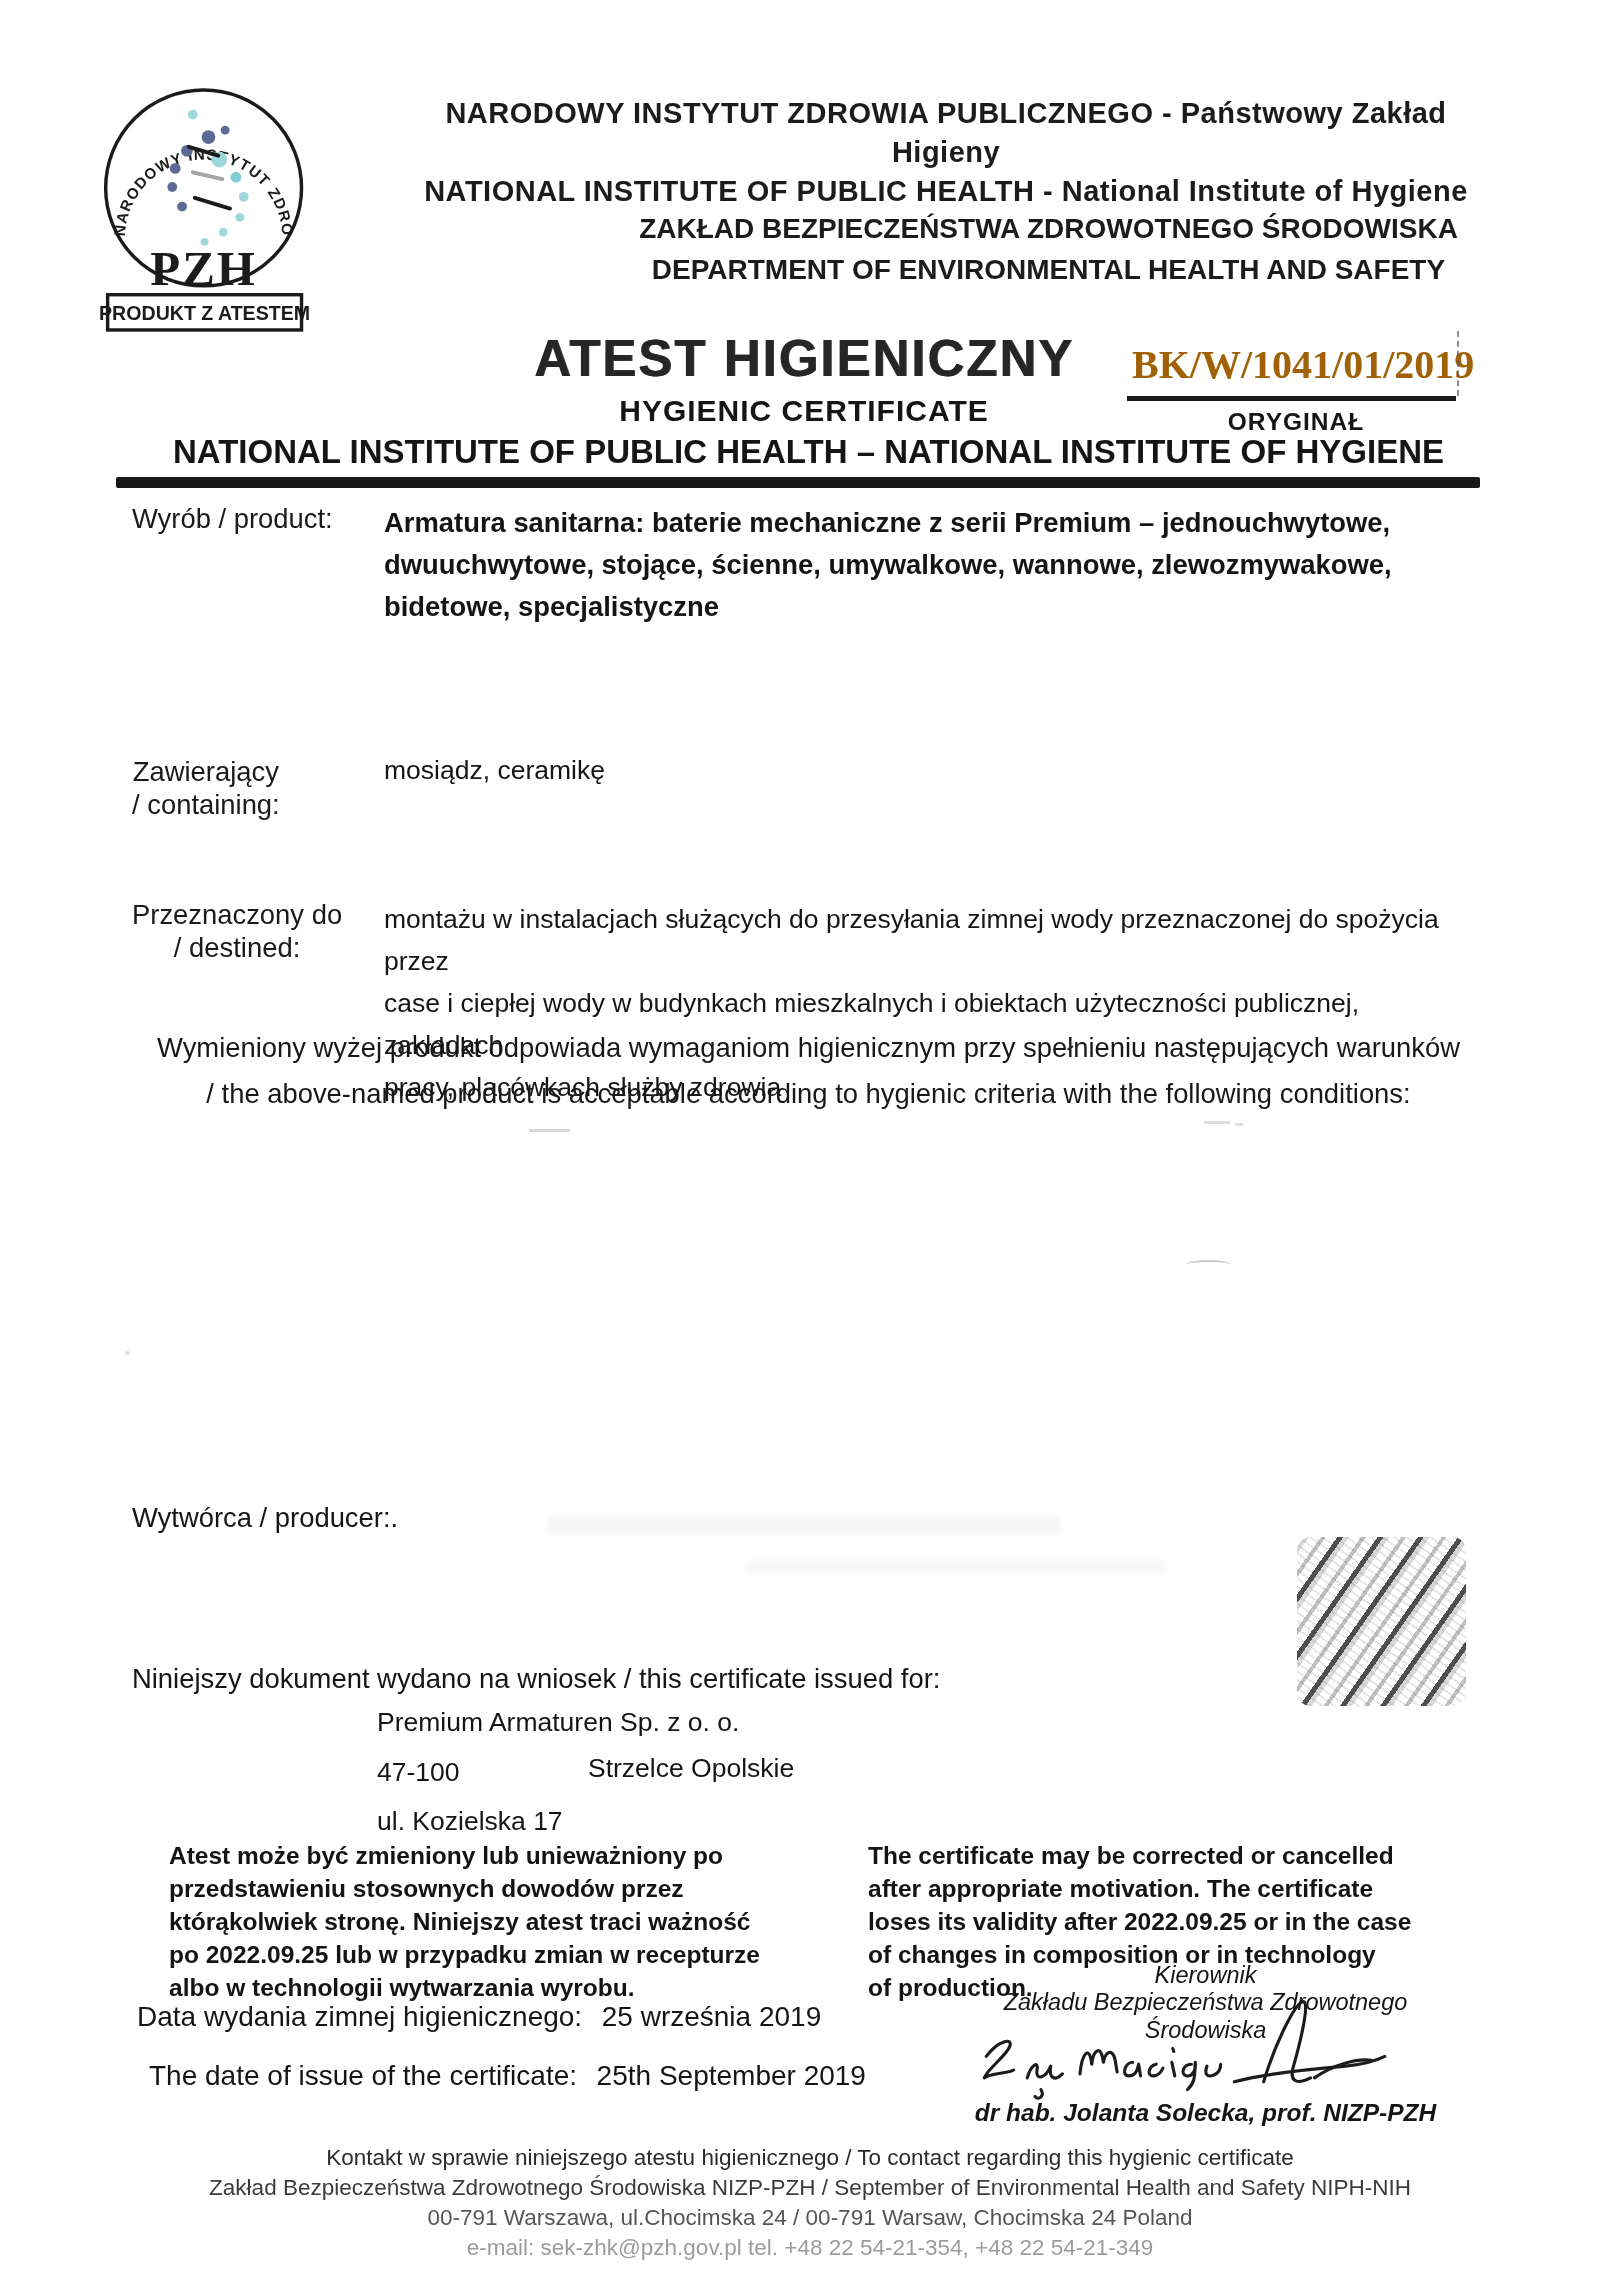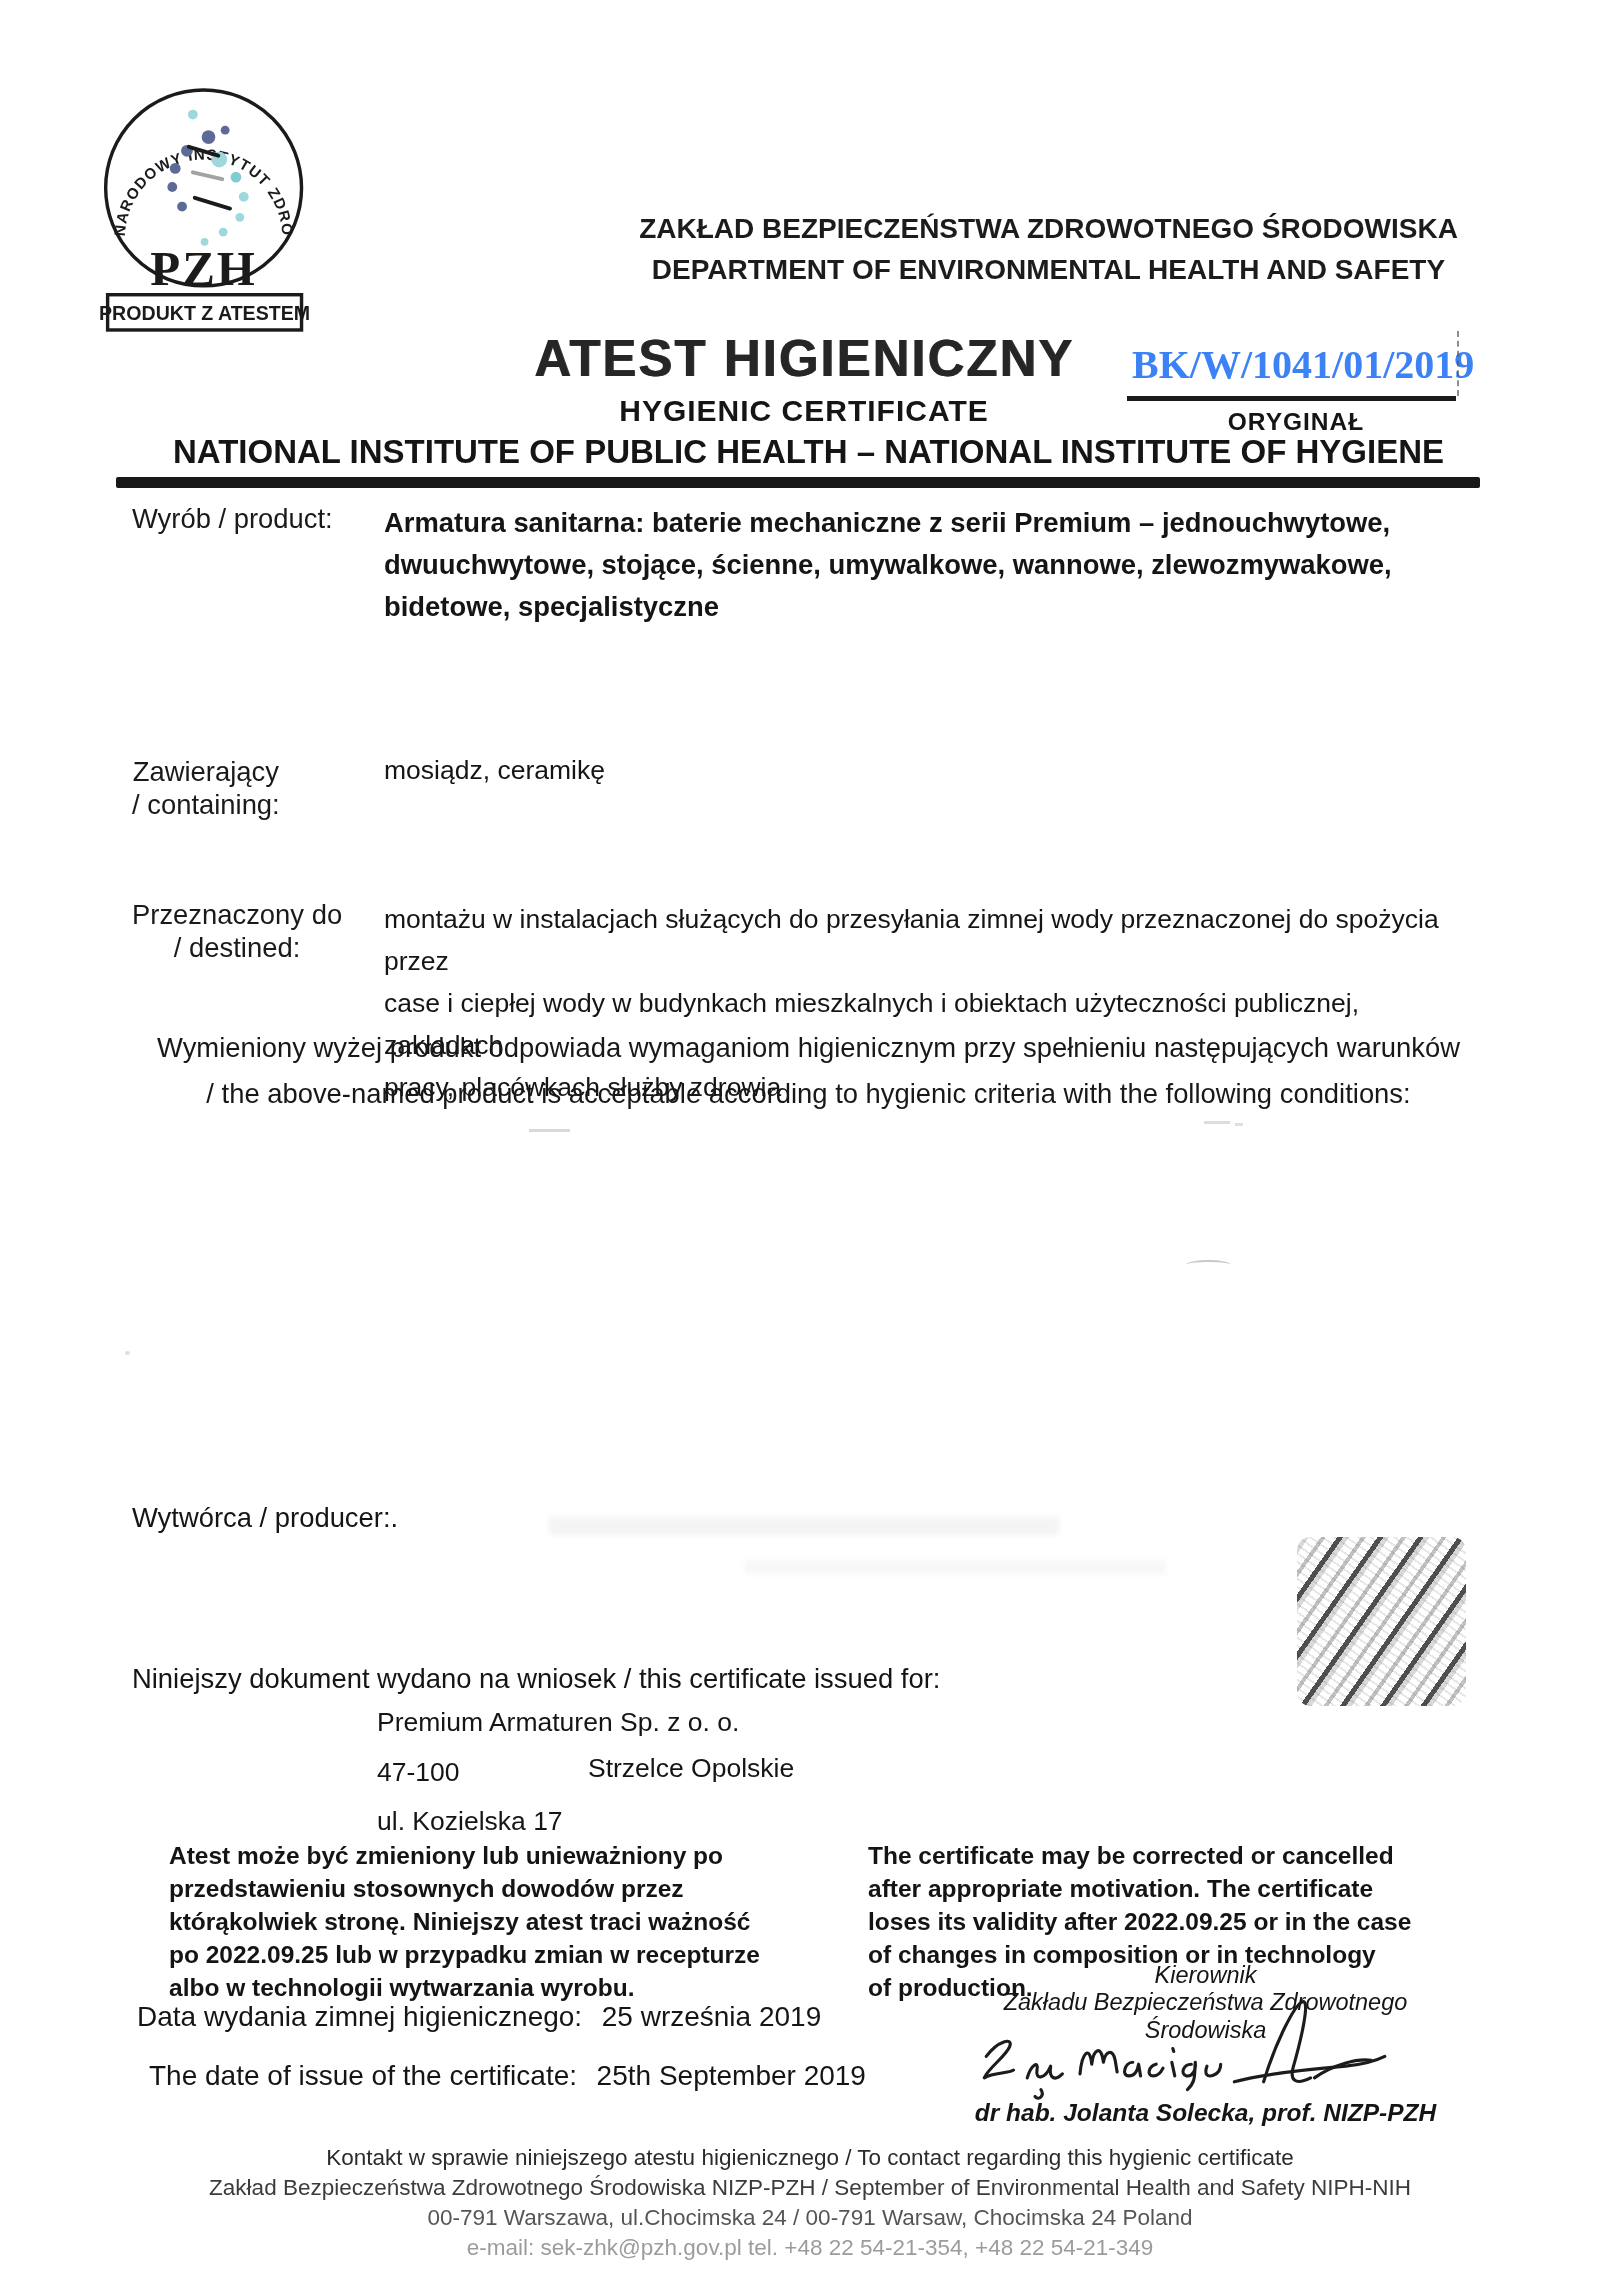--- a/index.html
+++ b/index.html
@@ -14,21 +14,21 @@
   .org-block{left:412px;top:94px;width:1068px;text-align:center;
     font-size:29px;font-weight:600;line-height:39px;letter-spacing:0.5px;color:#1c1c1c;}
   .dept-block{left:627px;top:208px;width:843px;text-align:center;
     font-size:28px;font-weight:700;line-height:41px;color:#1c1c1c;}
 
   
   .title-pl{left:451px;top:329px;width:706px;text-align:center;
     font-size:51px;font-weight:800;letter-spacing:2px;color:#262626;
     text-shadow:1px 0 0 #3a3a3a;}
   .cert-number{left:1132px;top:341px;width:328px;text-align:right;
-    font-family:"Liberation Serif", serif;font-size:40px;font-weight:700;color:#3b82f6;}
+    font-family:"Liberation Serif", serif;font-size:40px;font-weight:700;color:#a16207;}
   .cert-underline{left:1127px;top:396px;width:329px;height:4.9px;background:#1b1b1b;}
   .cert-vline{left:1457px;top:331px;height:65px;width:0;
     border-left:2.9px dashed #555;opacity:.65;}
   .title-en{left:451px;top:394px;width:706px;text-align:center;
     font-size:30px;font-weight:700;letter-spacing:1px;}
   .original{left:1132px;top:408px;width:328px;text-align:center;
     font-size:24.5px;font-weight:700;letter-spacing:1px;}
   .institute-line{left:98px;top:433px;width:1421px;text-align:center;
     font-size:33px;font-weight:700;}
   .thick-rule{left:116px;top:477px;width:1364px;height:10.8px;background:#181818;border-radius:2px;}
@@ -134,20 +134,24 @@
     <g stroke="#1b1b1b" stroke-width="4" stroke-linecap="round">
       <path d="M101,66 l30,9"></path>
       <path d="M107,118 l36,11"></path>
       <path d="M105,92 l30,7" opacity="0.4"></path>
     </g>
     <text x="116" y="207" text-anchor="middle" font-family="Liberation Serif, serif" font-size="50" font-weight="700" letter-spacing="2" fill="#1b1b1b">PZH</text>
     <rect x="18" y="217" width="198" height="36" fill="#ffffff" stroke="#1b1b1b" stroke-width="3.5"></rect>
     <text x="117" y="243" text-anchor="middle" font-size="20" font-weight="700" fill="#1b1b1b">PRODUKT Z ATESTEM</text>
   </svg>
 
+  <div class="abs org-block">
+    <div>NARODOWY INSTYTUT ZDROWIA PUBLICZNEGO - Państwowy Zakład Higieny</div>
+    <div>NATIONAL INSTITUTE OF PUBLIC HEALTH  - National Institute of Hygiene</div>
+  </div>
   <div class="abs dept-block">
     <div>ZAKŁAD BEZPIECZEŃSTWA ZDROWOTNEGO ŚRODOWISKA</div>
     <div>DEPARTMENT OF ENVIRONMENTAL HEALTH AND SAFETY</div>
   </div>
 
   <div class="abs title-pl">ATEST HIGIENICZNY</div>
   <div class="abs cert-number">BK/W/1041/01/2019</div>
   <div class="abs cert-underline"></div>
   <div class="abs cert-vline"></div>
   <div class="abs title-en">HYGIENIC CERTIFICATE</div>

